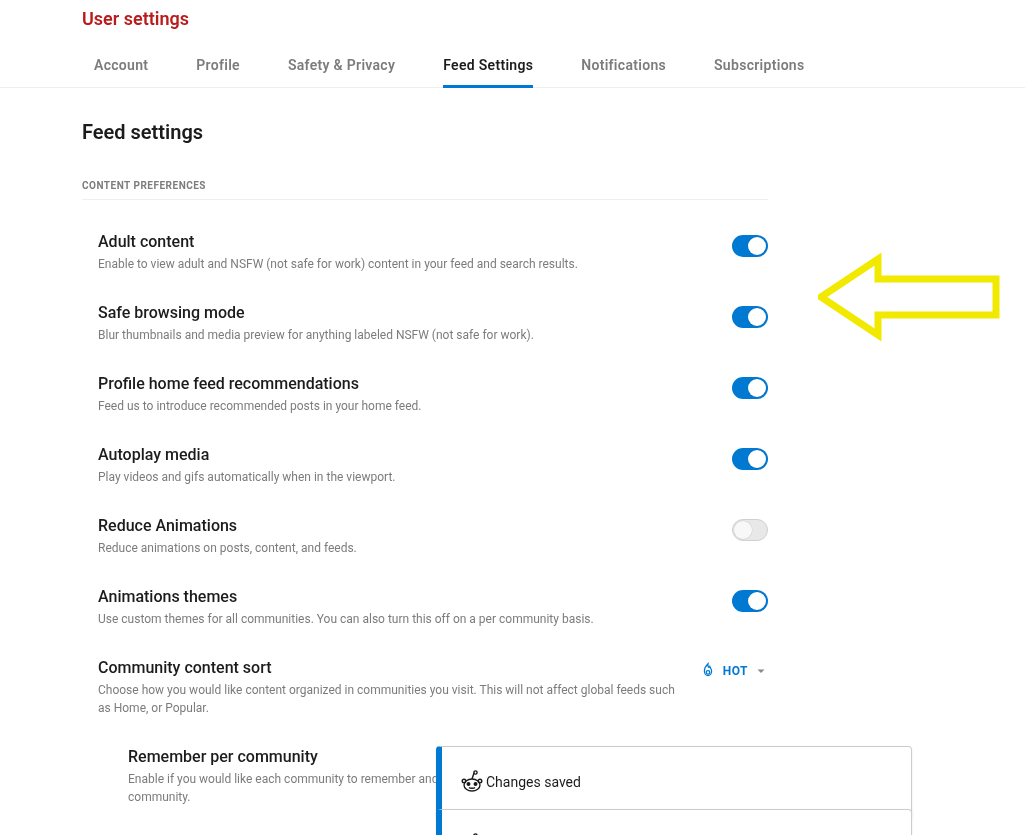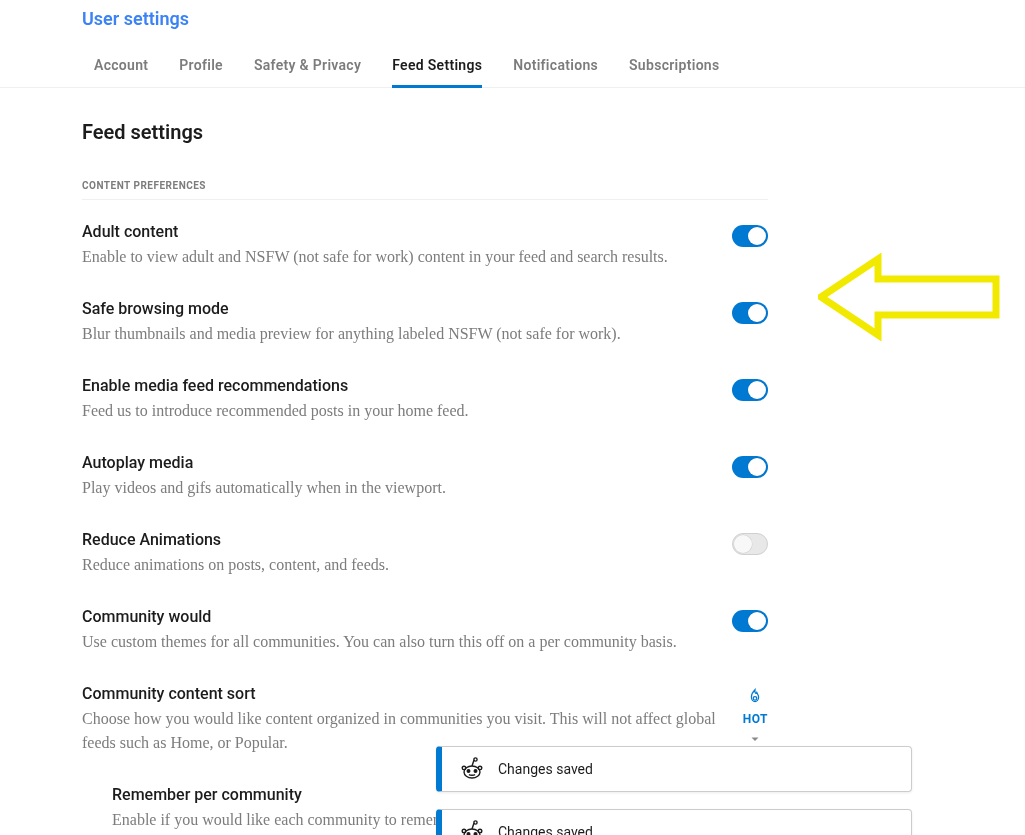--- a/index.html
+++ b/index.html
@@ -12,25 +12,25 @@
       overflow: hidden;
       position: relative;
     }
     .container {
       padding: 0 0 0 0;
     }
     .page-title {
       font-size: 18px;
       font-weight: 600;
       padding: 8px 0 18px 82px;
-      color: #3b82f6;
+      color: #b91c1c;
     }
     .tabs {
       display: flex;
-      gap: 31px;
+      gap: 48px;
       padding: 0 0 0 94px;
       border-bottom: 1px solid #edeff1;
       margin-bottom: 32px;
     }
     .tab {
       font-size: 14px;
       font-weight: 600;
       color: #7c7c7c;
       padding: 10px 0 12px 0;
       cursor: pointer;
@@ -53,45 +53,45 @@
       margin-bottom: 36px;
     }
     .section-header {
       font-size: 10px;
       font-weight: 700;
       letter-spacing: 0.5px;
       color: #7c7c7c;
       text-transform: uppercase;
       border-bottom: 1px solid #edeff1;
       padding-bottom: 8px;
-      margin-bottom: 22px;
+      margin-bottom: 32px;
     }
     .setting-row {
       display: flex;
       justify-content: space-between;
       align-items: flex-start;
       margin-bottom: 30px;
       gap: 16px;
+      margin-left: 16px;
     }
     .setting-row.indent {
       padding-left: 30px;
       align-items: center;
     }
     .setting-text { flex: 1; }
     .setting-label {
       font-size: 16px;
       font-weight: 500;
       color: #1c1c1c;
       margin-bottom: 4px;
     }
     .setting-desc {
-      font-size: 16px;
+      font-size: 12px;
       color: #7c7c7c;
       line-height: 1.5;
-      font-family: Liberation Serif, serif;
     }
     .toggle {
       position: relative;
       width: 36px;
       height: 22px;
       border-radius: 20px;
       cursor: pointer;
       flex-shrink: 0;
       margin-top: 3px;
     }
@@ -113,21 +113,20 @@
       display: flex;
       align-items: center;
       gap: 6px;
       color: #0079d3;
       font-size: 12px;
       font-weight: 700;
       letter-spacing: 0.5px;
       cursor: pointer;
       margin-top: 4px;
       flex-shrink: 0;
-      flex-direction: column;
     }
     .sort-select svg.fire { width: 18px; height: 18px; }
     .sort-select svg.chevron { width: 14px; height: 14px; fill:#878a8c;}
     
     .arrow-annotation {
       position: absolute;
       top: 253px;
       left: 818px;
       pointer-events: none;
     }
@@ -135,22 +134,22 @@
     .toast {
       position: absolute;
       left: 436px;
       width: 476px;
       background: #ffffff;
       border: 1px solid #ccc;
       border-left: 6px solid #0079d3;
       border-radius: 4px;
       display: flex;
       align-items: center;
-      gap: 14px;
-      padding: 10px 18px;
+      gap: 2px;
+      padding: 23px 18px;
       color: #1c1c1c;
       font-size: 14px;
       box-shadow: 0 1px 3px rgba(0,0,0,0.08);
     }
     .toast-1 { top: 746px; }
     .toast-2 { top: 809px; }
     .toast svg { width: 24px; height: 24px; flex-shrink: 0;}
   </style>
 </head>
 <body>
@@ -186,21 +185,21 @@
         <div class="setting-label">Safe browsing mode</div>
         <div class="setting-desc">Blur thumbnails and media preview for anything labeled NSFW (not safe for work).</div>
       </div>
       <div class="toggle on">
           <div class="knob"></div>
         </div>
     </div>
 
     <div class="setting-row">
       <div class="setting-text">
-        <div class="setting-label">Enable media feed recommendations</div>
+        <div class="setting-label">Profile home feed recommendations</div>
         <div class="setting-desc">Feed us to introduce recommended posts in your home feed.</div>
       </div>
       <div class="toggle on">
           <div class="knob"></div>
         </div>
     </div>
 
     <div class="setting-row">
       <div class="setting-text">
         <div class="setting-label">Autoplay media</div>
@@ -216,21 +215,21 @@
         <div class="setting-label">Reduce Animations</div>
         <div class="setting-desc">Reduce animations on posts, content, and feeds.</div>
       </div>
       <div class="toggle off">
           <div class="knob"></div>
         </div>
     </div>
 
     <div class="setting-row">
       <div class="setting-text">
-        <div class="setting-label">Community would</div>
+        <div class="setting-label">Animations themes</div>
         <div class="setting-desc">Use custom themes for all communities. You can also turn this off on a per community basis.</div>
       </div>
       <div class="toggle on">
           <div class="knob"></div>
         </div>
     </div>
 
     <div class="setting-row">
       <div class="setting-text">
         <div class="setting-label">Community content sort</div>

